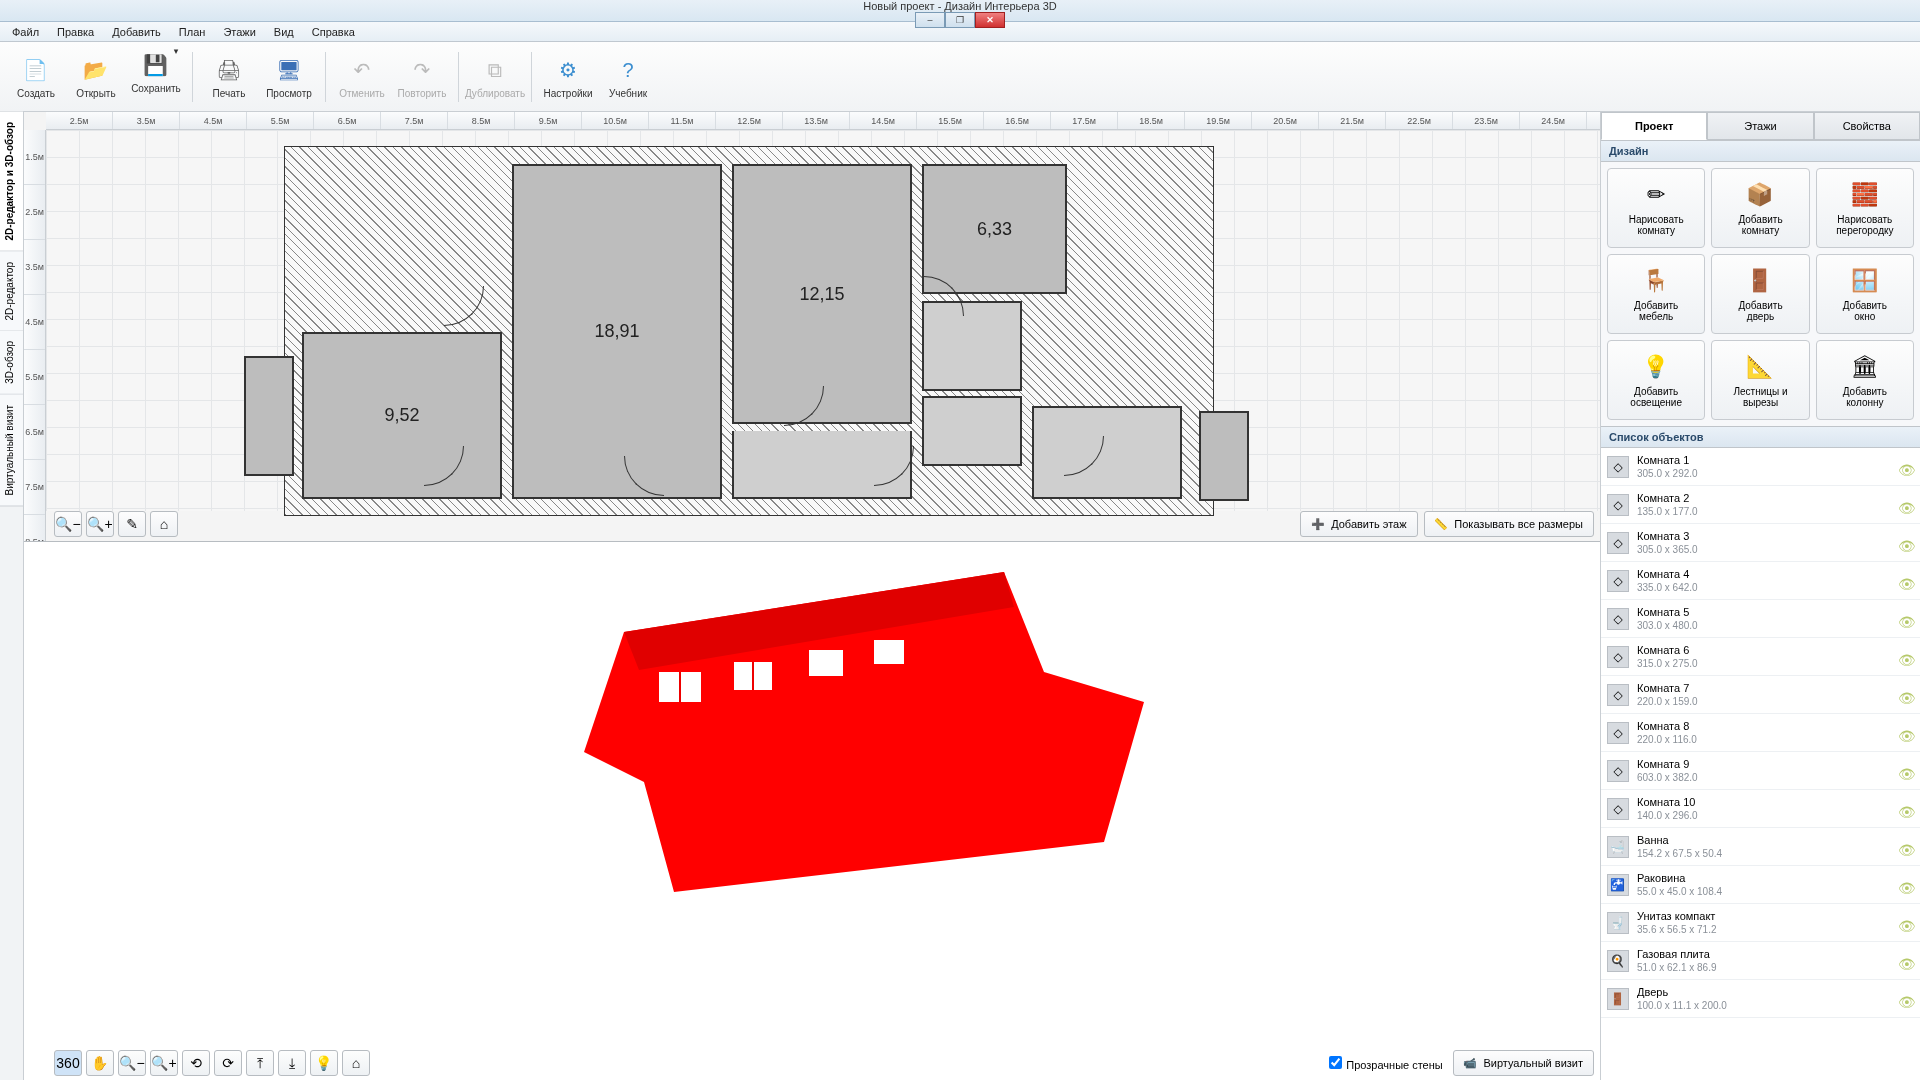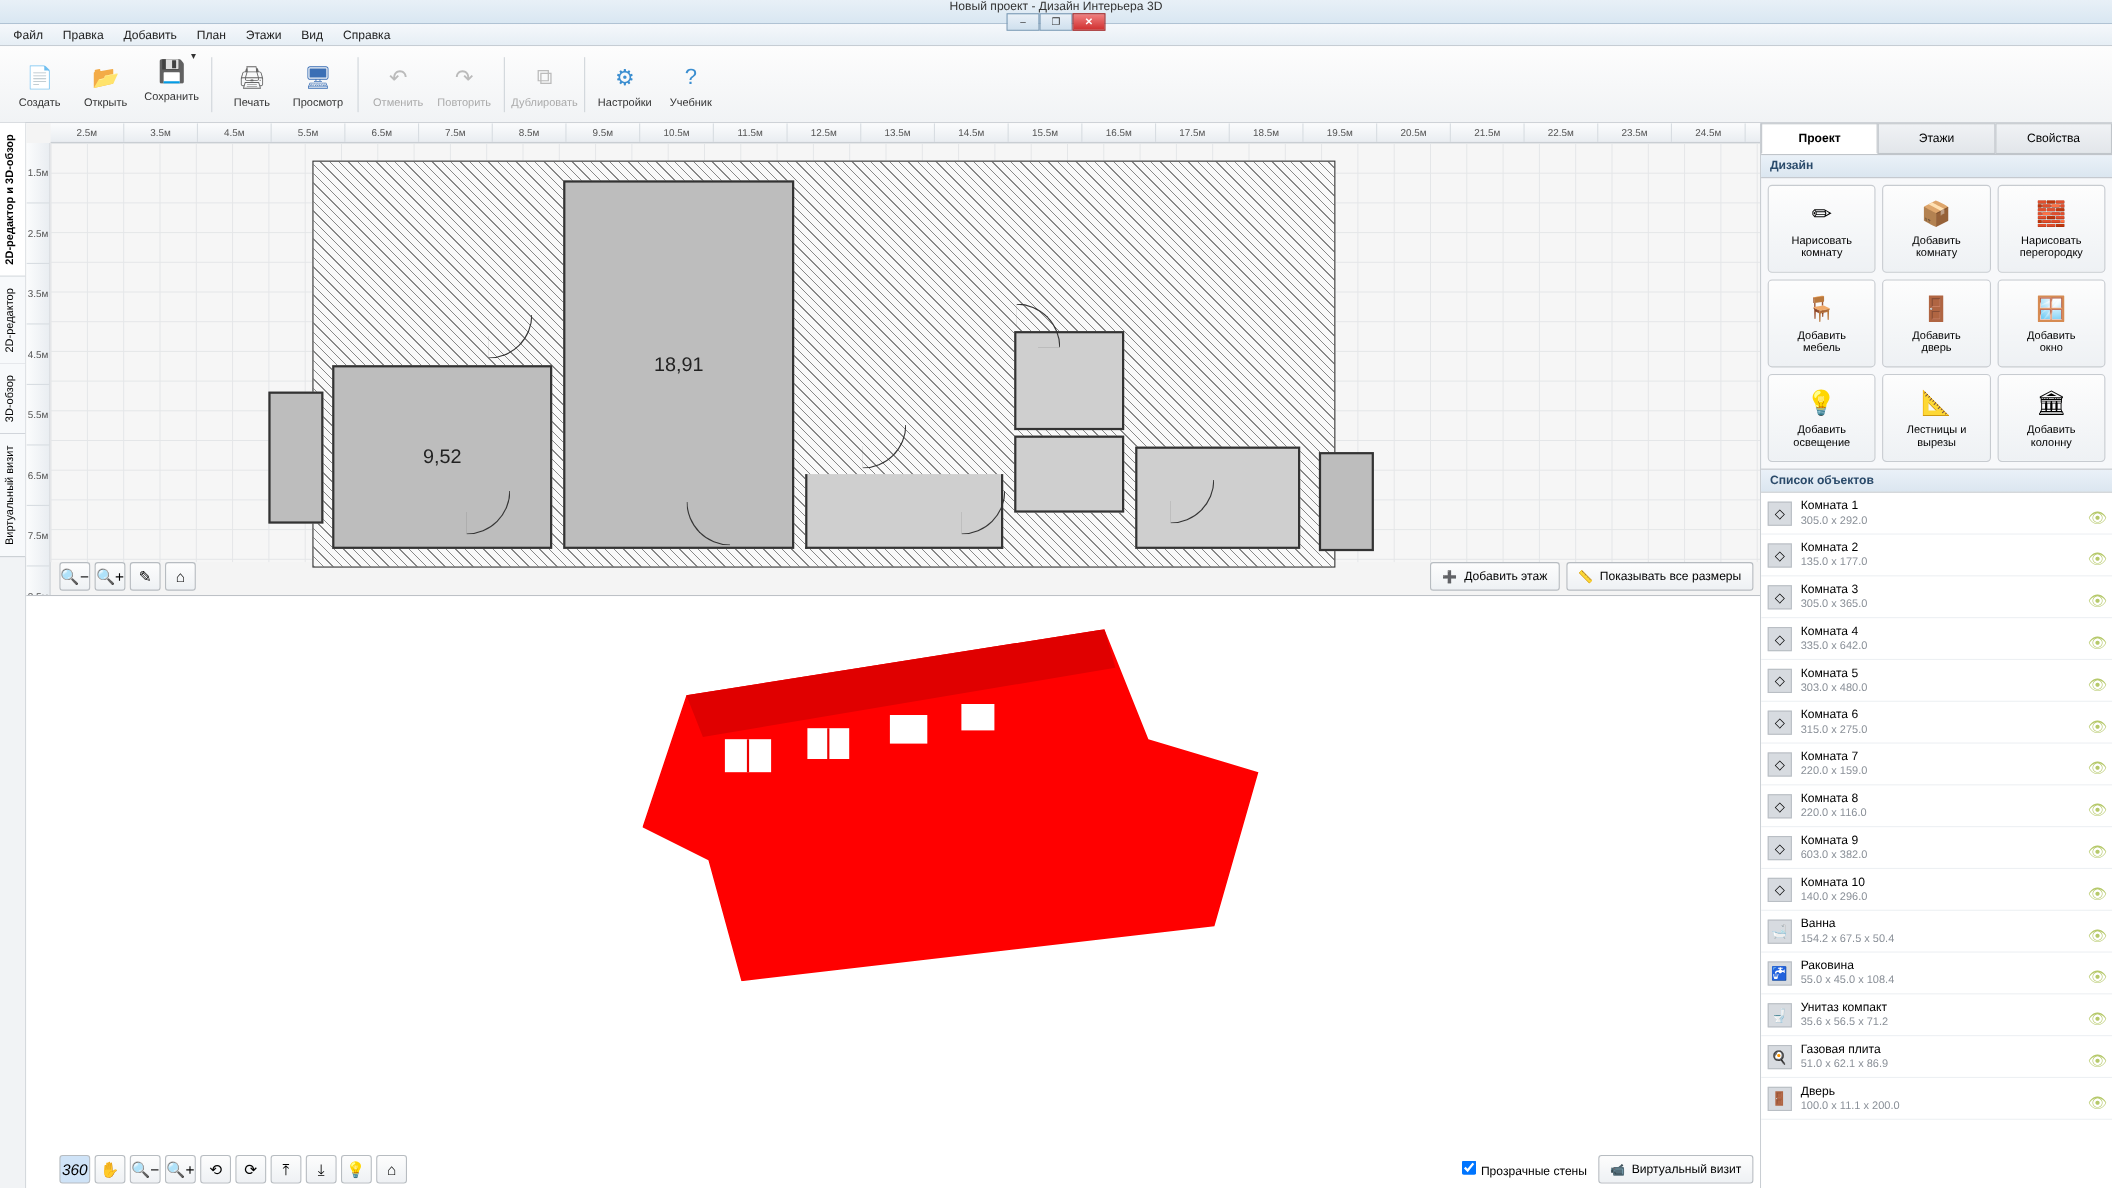--- a/index.html
+++ b/index.html
@@ -193,20 +193,26 @@
           <span>6.5м</span>
           <span>7.5м</span>
           <span>8.5м</span>
         </div>
       <div class="grid"></div>
       <div class="plan">
         <div class="hatchouter"></div>
         <div class="room" style="top:18px;left:228px;width:210px;height:335px;">
             <span>18,91</span>
           </div>
+        <div class="room" style="top:18px;left:448px;width:180px;height:260px;">
+            <span>12,15</span>
+          </div>
+        <div class="room" style="top:18px;left:638px;width:145px;height:130px;">
+            <span>6,33</span>
+          </div>
         <div class="room" style="top:186px;left:18px;width:200px;height:167px;">
             <span>9,52</span>
           </div>
         <div class="room" style="top:155px;left:638px;width:100px;height:90px;background:#cfcfcf;"></div>
         <div class="room" style="top:250px;left:638px;width:100px;height:70px;background:#cfcfcf;"></div>
         <div class="room" style="top:260px;left:748px;width:150px;height:93px;background:#cfcfcf;"></div>
         <div class="room" style="top:285px;left:448px;width:180px;height:68px;background:#cfcfcf;border-top:none;"></div>
 
         <div style="position:absolute;top:210px;left:-40px;width:50px;height:120px;background:#bdbdbd;border:2px solid #333;"></div>
         <div style="position:absolute;top:265px;right:-35px;width:50px;height:90px;background:#bdbdbd;border:2px solid #333;"></div>
@@ -237,21 +243,21 @@
         <polygon points="40,60 420,0 430,35 55,98" fill="#e00000"></polygon>
 
         <rect x="75" y="100" width="42" height="30" fill="#fff"></rect>
         <rect x="150" y="90" width="38" height="28" fill="#fff"></rect>
         <rect x="225" y="78" width="34" height="26" fill="#fff"></rect>
         <rect x="290" y="68" width="30" height="24" fill="#fff"></rect>
         <line x1="96" y1="100" x2="96" y2="130" stroke="#e00" stroke-width="2"></line>
         <line x1="169" y1="90" x2="169" y2="118" stroke="#e00" stroke-width="2"></line>
       </svg>
       <div class="canvas3d-bottom">
-        <div class="mini-btn" style="background:#cfe3f7;font-style:italic;">360</div>
+        <div class="mini-btn" style="background:#cfe3f7;">360</div>
         <div class="mini-btn">✋</div>
         <div class="mini-btn">🔍−</div>
         <div class="mini-btn">🔍+</div>
         <div class="mini-btn">⟲</div>
         <div class="mini-btn">⟳</div>
         <div class="mini-btn">⤒</div>
         <div class="mini-btn">⤓</div>
         <div class="mini-btn">💡</div>
         <div class="mini-btn">⌂</div>
       </div>

